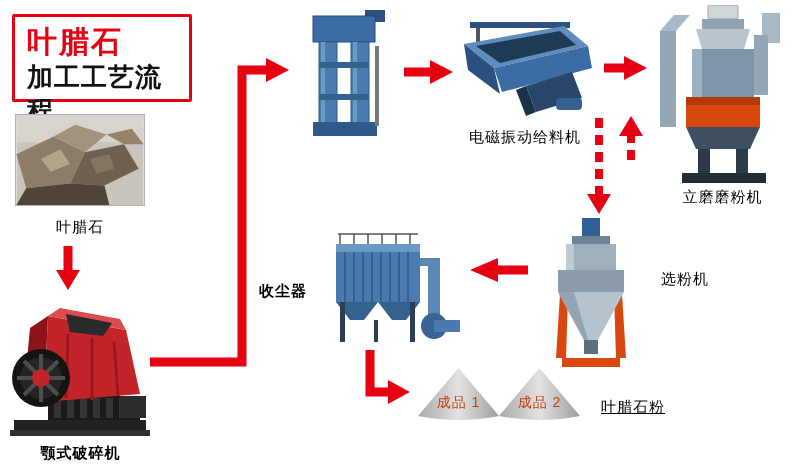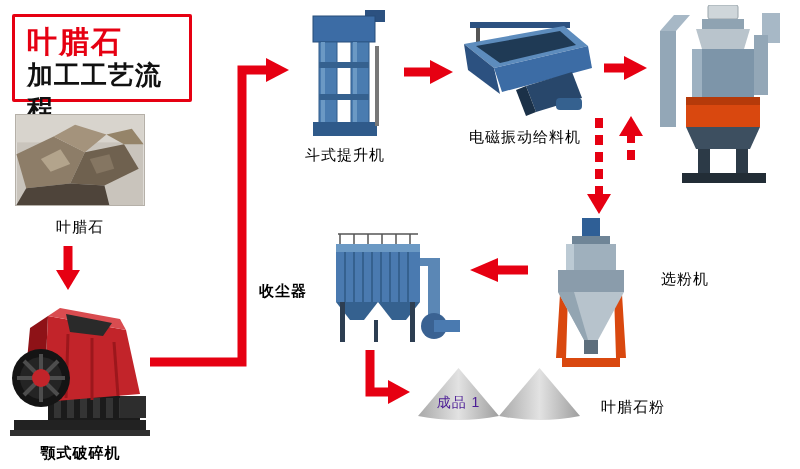--- a/index.html
+++ b/index.html
@@ -7,26 +7,26 @@
   body { font-family:"Liberation Sans","DejaVu Sans",sans-serif; }
   .canvas { position:relative; width:800px; height:469px; background:#ffffff; overflow:hidden; }
   .abs { position:absolute; }
 
   .title-box {
     left:12px; top:14px; width:180px; height:88px;
     border:3px solid #e60012; border-radius:2px;
     padding:6px 12px;
   }
   .title-line1 { color:#e60012; font-size:30px; font-weight:700; letter-spacing:2px; line-height:1.25; }
-  .title-line2 { color:#111; font-size:26px; font-weight:700; letter-spacing:1px; line-height:1.3;font-family:Liberation Mono, monospace; }
+  .title-line2 { color:#111; font-size:26px; font-weight:700; letter-spacing:1px; line-height:1.3; }
 
   .node-label {
     position:absolute; font-size:15px; color:#000; text-align:center; letter-spacing:1px; white-space:nowrap;
   }
-  .cone-label { position:absolute; font-size:14px; color:#4c1d95; text-align:center; letter-spacing:1px; }
+  .cone-label { position:absolute; font-size:14px; color:#c2410c; text-align:center; letter-spacing:1px; }
 
   .img-frame { border:1px solid #b5b0a8; }
 
   svg.arrows { pointer-events:none; }
   .shaft { stroke:#e60012; stroke-width:9; fill:none; }
   .shaft.dashed { stroke-dasharray:10 7; stroke-width:8; }
   .head { fill:#e60012; }
 </style>
 </head>
 <body>
@@ -97,21 +97,20 @@
       <rect x="24" y="32" width="18" height="86" fill="#4a7cb0" stroke="#2f5a8a"></rect>
       <rect x="26" y="32" width="4" height="86" fill="#6b99c4"></rect>
       <rect x="56" y="32" width="18" height="86" fill="#4a7cb0" stroke="#2f5a8a"></rect>
       <rect x="58" y="32" width="4" height="86" fill="#6b99c4"></rect>
       <rect x="24" y="52" width="50" height="6" fill="#35618f"></rect>
       <rect x="24" y="84" width="50" height="6" fill="#35618f"></rect>
       <rect x="18" y="112" width="64" height="14" fill="#2f5a8a"></rect>
       <rect x="80" y="36" width="4" height="80" fill="#777"></rect>
     </svg>
   </div>
-  <div class="node-label" style="left:285px; top:146px; width:120px;">斗式提升机</div>
 
   <div class="abs" style="left:460px; top:20px; width:135px; height:112px;">
     <svg viewBox="0 0 135 112" width="135" height="112">
       <rect x="10" y="2" width="100" height="6" fill="#2c5180"></rect>
       <rect x="16" y="8" width="4" height="16" fill="#555"></rect>
       <rect x="96" y="8" width="4" height="12" fill="#555"></rect>
       <polygon points="4,24 104,6 128,26 34,48" fill="#5d8cbd"></polygon>
       <polygon points="16,26 100,11 116,25 40,43" fill="#1f3a55"></polygon>
       <polygon points="4,24 34,48 40,74 8,50" fill="#2c5180"></polygon>
       <polygon points="34,48 128,26 132,48 42,72" fill="#3c6ca5"></polygon>
@@ -134,20 +133,21 @@
       <rect x="42" y="44" width="62" height="48" fill="#7d95a9"></rect>
       <rect x="42" y="44" width="10" height="48" fill="#9db1c1"></rect>
       <rect x="36" y="92" width="74" height="8" fill="#b53a0a"></rect>
       <rect x="36" y="100" width="74" height="22" fill="#d9480f"></rect>
       <polygon points="36,122 110,122 100,144 46,144" fill="#3d4f60"></polygon>
       <rect x="48" y="144" width="12" height="26" fill="#2c3a47"></rect>
       <rect x="86" y="144" width="12" height="26" fill="#2c3a47"></rect>
       <rect x="32" y="168" width="84" height="10" fill="#222d36"></rect>
     </svg>
   </div>
+  <div class="node-label" style="left:655px; top:188px; width:135px;">立磨磨粉机</div>
 
   <div class="abs" style="left:538px; top:218px; width:105px; height:155px;">
     <svg viewBox="0 0 105 155" width="105" height="155">
       <rect x="44" y="0" width="18" height="18" fill="#2f5f96"></rect>
       <rect x="34" y="18" width="38" height="8" fill="#6f8597"></rect>
       <polygon points="22,76 30,76 28,140 18,140" fill="#d9480f"></polygon>
       <polygon points="76,76 84,76 88,140 78,140" fill="#d9480f"></polygon>
       <rect x="28" y="26" width="50" height="26" fill="#9fb0bd"></rect>
       <rect x="28" y="26" width="8" height="26" fill="#bccad4"></rect>
       <rect x="20" y="52" width="66" height="22" fill="#8a9cab"></rect>
@@ -214,22 +214,23 @@
       <defs>
         <linearGradient id="cg2" x1="0" y1="0" x2="1" y2="0">
           <stop offset="0" stop-color="#a8a8a8"></stop>
             <stop offset="0.5" stop-color="#e2e2e2"></stop>
             <stop offset="1" stop-color="#9e9e9e"></stop>
         </linearGradient>
       </defs>
       <path d="M42.5,2 L83,50 Q42.5,58 2,50 Z" fill="url(#cg2)"></path>
     </svg>
   </div>
-
-  <div class="node-label" style="left:588px; top:398px; width:90px;">叶腊石粉</div>
+  <div class="cone-label" style="left:497px; top:394px; width:85px;">成品 2</div>
+
+  <div class="node-label" style="left:588px; top:398px; width:90px;text-decoration:underline;">叶腊石粉</div>
 
   <svg class="abs arrows" style="left:0; top:0;" width="800" height="469" viewBox="0 0 800 469">
     <g>
       <path class="shaft" d="M68,246 L68,272"></path>
       <polygon class="head" points="56,270 80,270 68,290"></polygon>
     </g>
     <g>
       <path class="shaft" d="M150,362 L242,362 L242,70 L268,70"></path>
       <polygon class="head" points="266,58 266,82 289,70"></polygon>
     </g>

